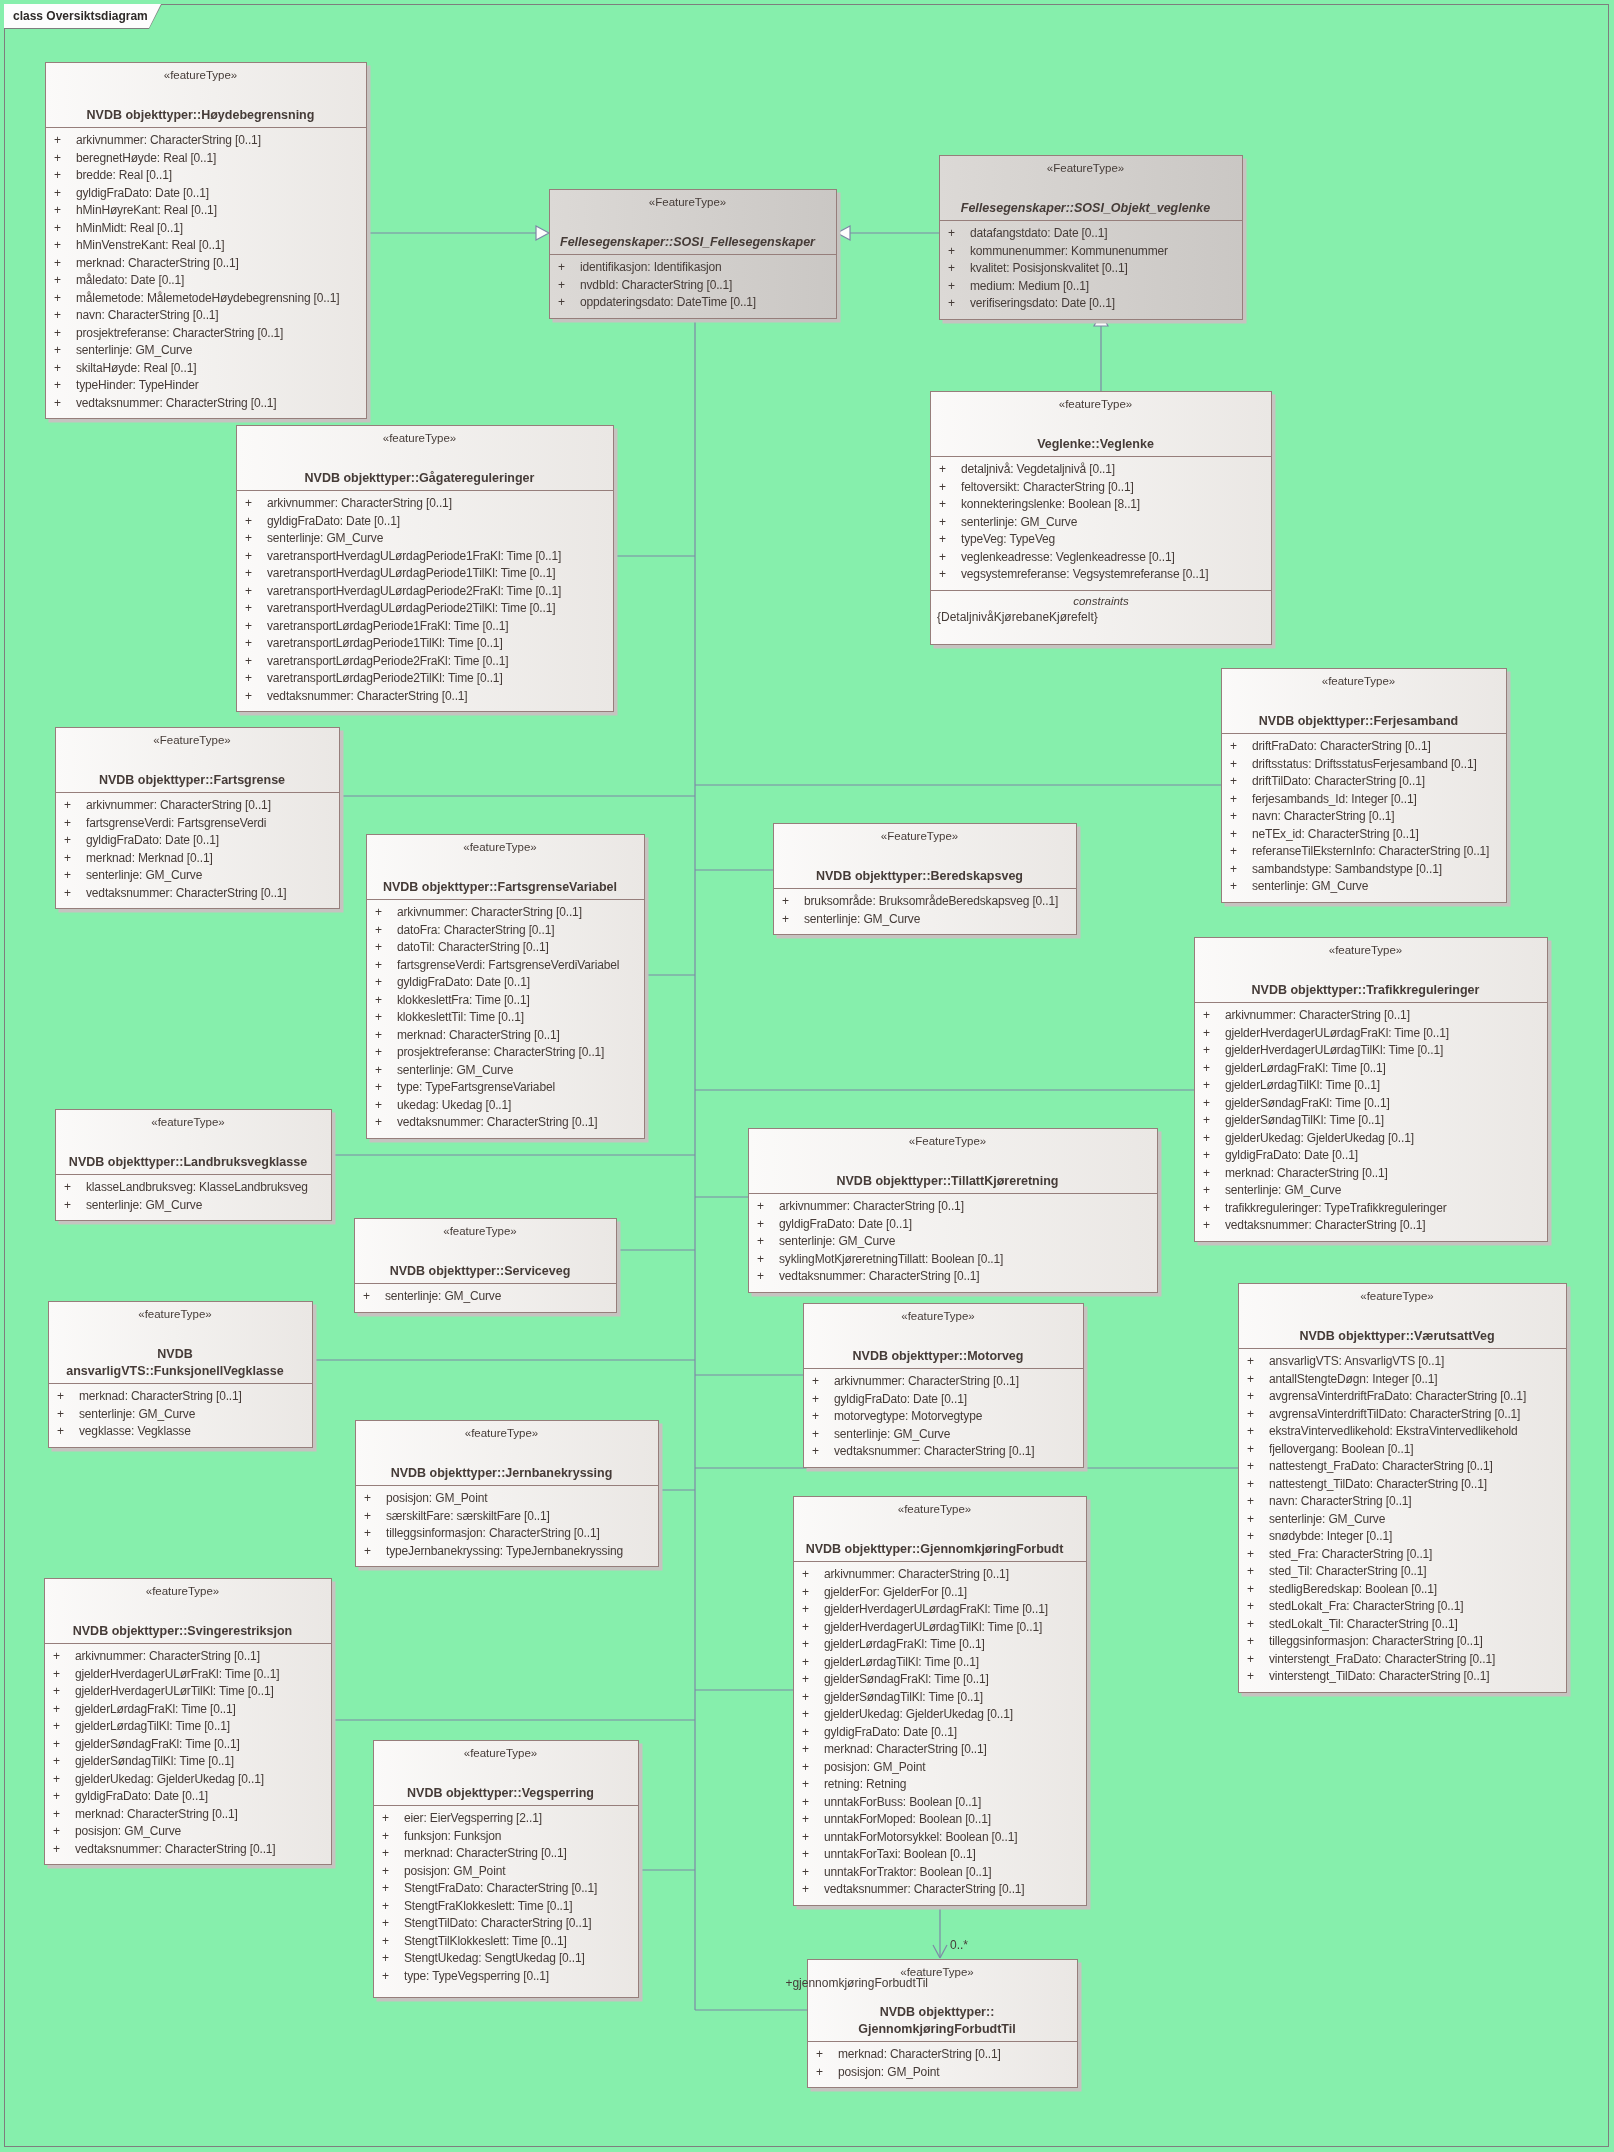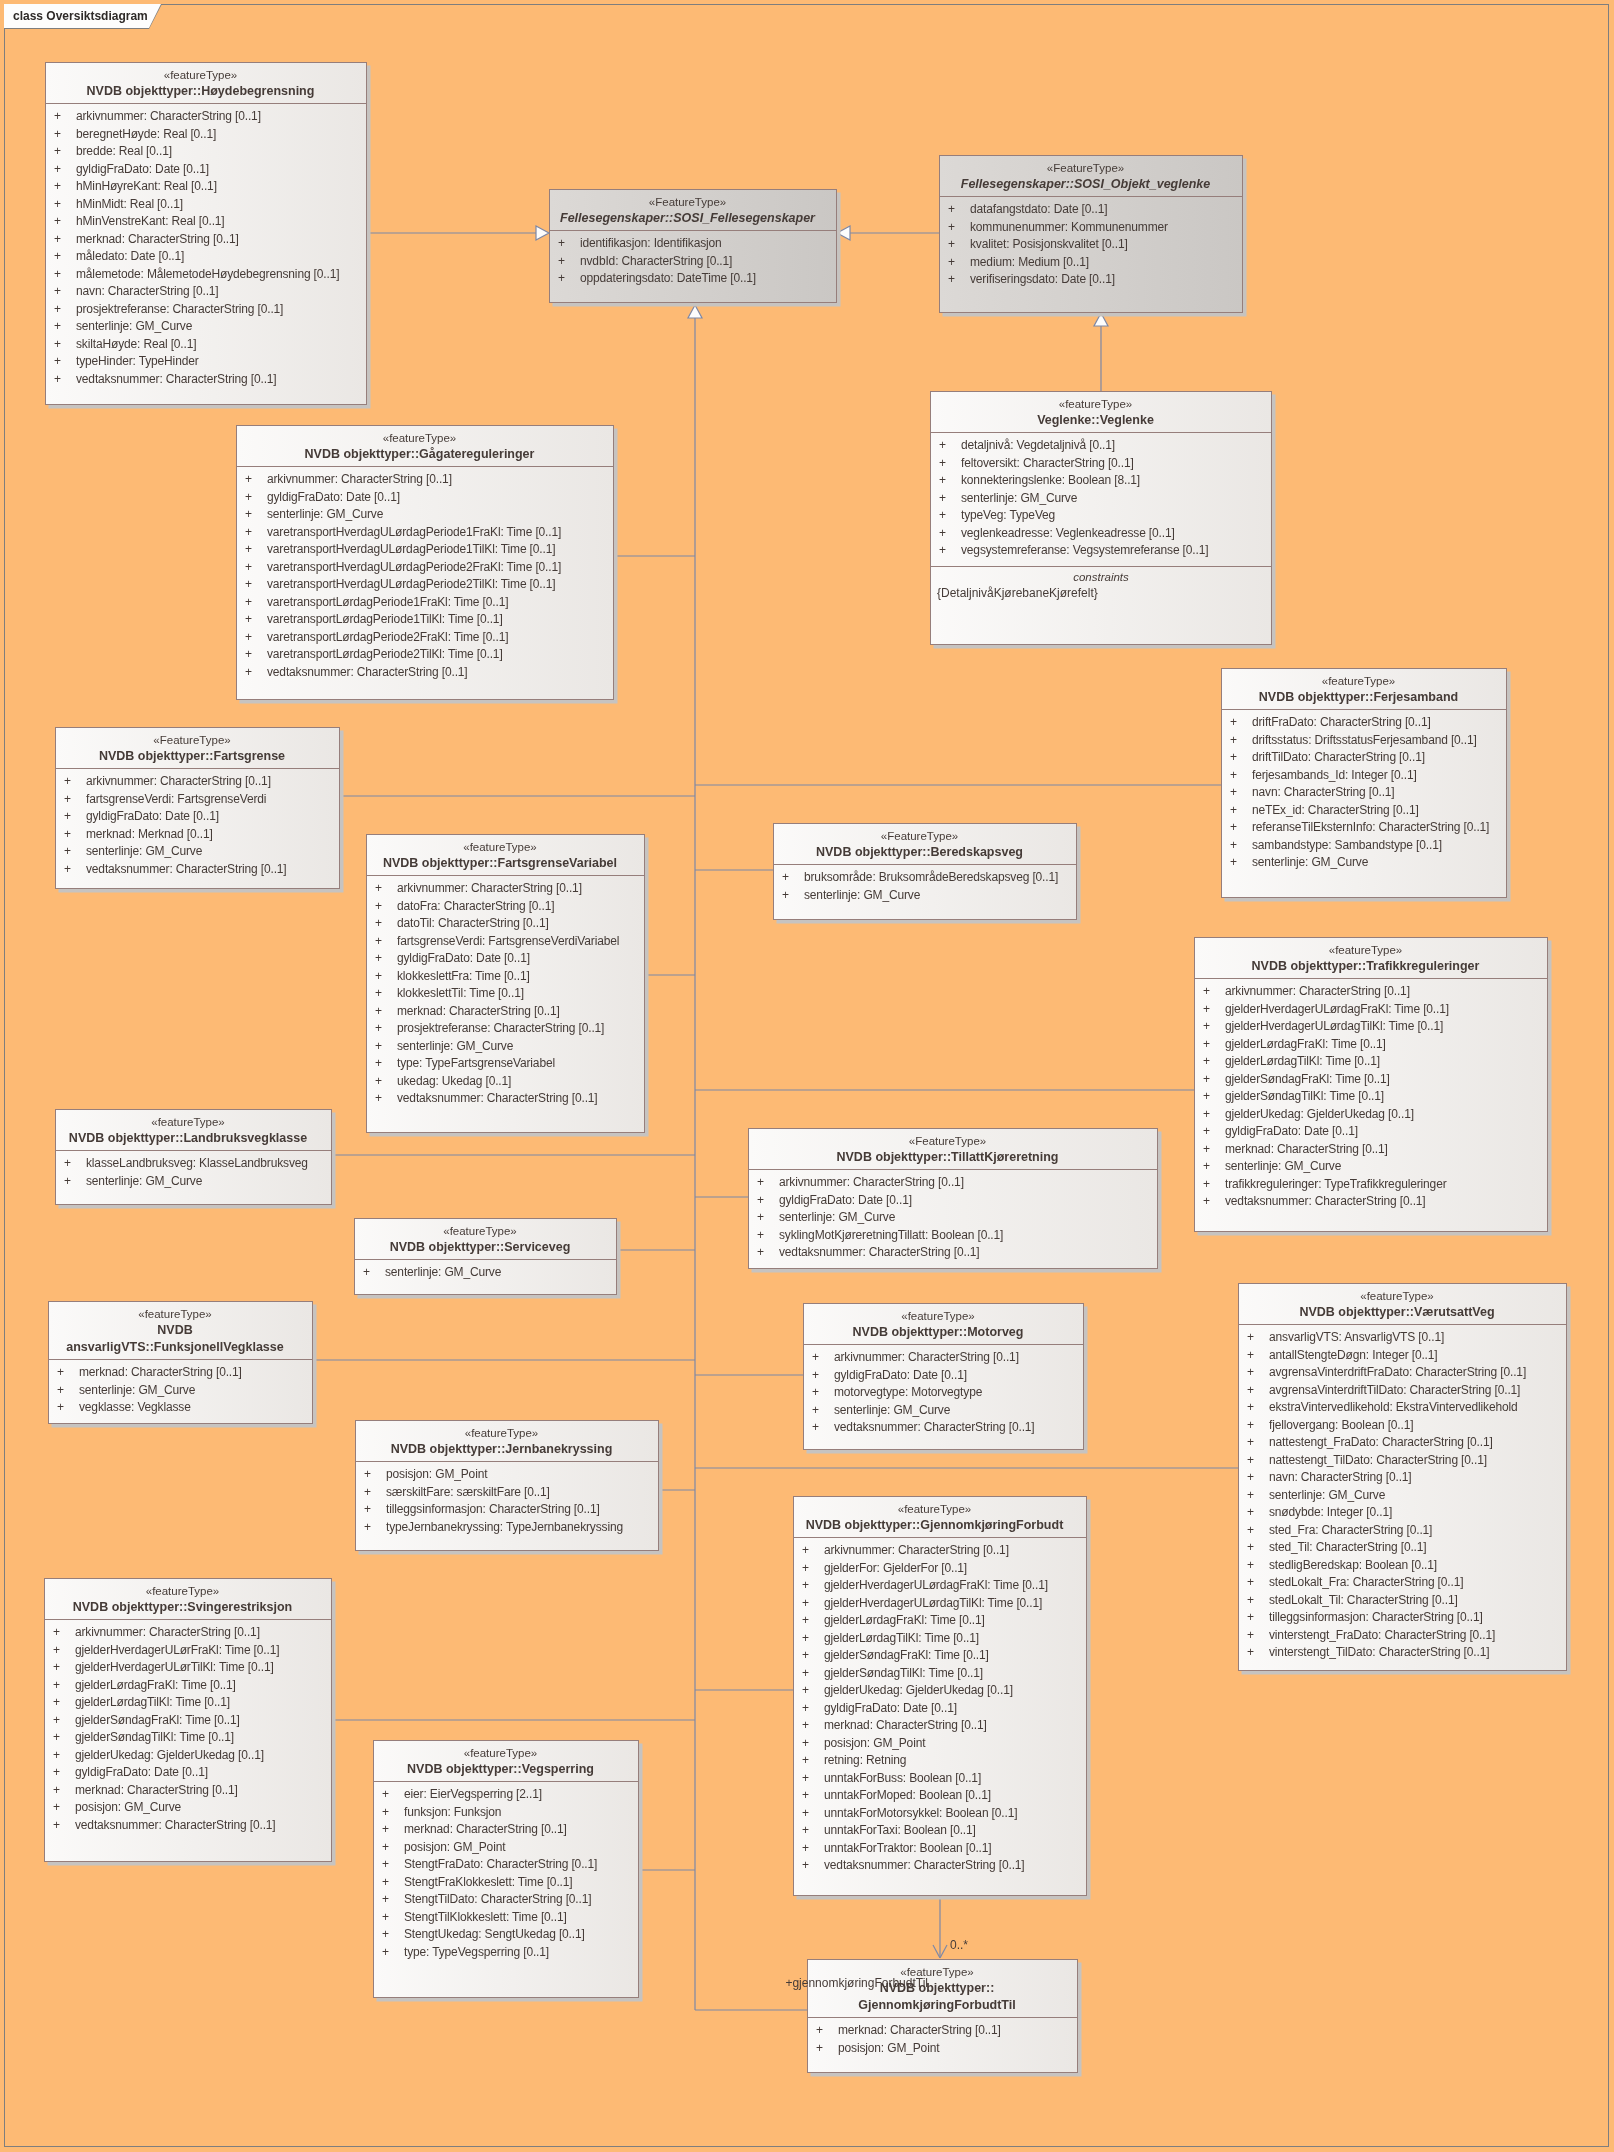--- a/index.html
+++ b/index.html
@@ -1,31 +1,31 @@
 <!DOCTYPE html>
 <html><head>
 <meta charset="utf-8">
 <style>
   html,body{margin:0;padding:0;background:#ffffff;}
-  #page{position:relative;width:1614px;height:2152px;background:#fdba74;overflow:hidden;
+  #page{position:relative;width:1614px;height:2152px;background:#86efac;overflow:hidden;
         font-family:"Liberation Sans",sans-serif;}
   #frame{position:absolute;left:4px;top:4px;right:5px;bottom:5px;border:1px solid #7e7e7e;}
   #tab{position:absolute;left:4px;top:4px;width:158px;height:25px;
        clip-path:polygon(0 0,100% 0,calc(100% - 13px) 100%,0 100%);background:#7e7e7e;z-index:5;}
   #tab-inner{position:absolute;left:0;top:0;right:1px;bottom:1px;
        clip-path:polygon(0 0,100% 0,calc(100% - 12px) 100%,0 100%);background:#fdfdfd;
        font-size:12px;font-weight:bold;color:#2e2a28;line-height:24px;padding-left:9px;box-sizing:border-box;}
   #edges{position:absolute;left:0;top:0;z-index:1;}
   .uml-class{position:absolute;z-index:2;border:1.5px solid #967e7b;
        background:linear-gradient(90deg,#fbfaf9 0%,#eae7e4 100%);
        box-shadow:3.5px 3.5px 0 #c6c3c0;color:#453b37;box-sizing:border-box;}
   .uml-class.dark{background:linear-gradient(90deg,#dcd9d6 0%,#cac7c4 100%);}
   .uml-head{text-align:center;padding:5px 14px 3px 3px;border-bottom:1.5px solid #967e7b;}
   .stereotype{font-size:11.5px;line-height:15px;}
-  .cls-name{font-size:12.5px;font-weight:bold;line-height:17px;}
+  .cls-name{font-size:12.5px;font-weight:bold;line-height:17px;margin-top:24px;}
   .cls-name.it{font-style:italic;}
   .uml-attrs{padding:4px 4px 6px 8px;}
   .attr-row{display:flex;font-size:12px;line-height:17.5px;letter-spacing:-0.15px;white-space:nowrap;overflow:hidden;}
   .attr-plus{flex:0 0 22px;}
   .constraints{border-top:1.5px solid #967e7b;padding:2px 4px 4px 4px;}
   .constraints-title{text-align:center;font-style:italic;font-size:11.5px;line-height:16px;}
   .constraint-item{font-size:12px;line-height:17.5px;padding-left:2px;white-space:nowrap;}
   .edge-label{position:absolute;z-index:3;font-size:12px;color:#453b37;white-space:nowrap;}
 </style>
 </head>

